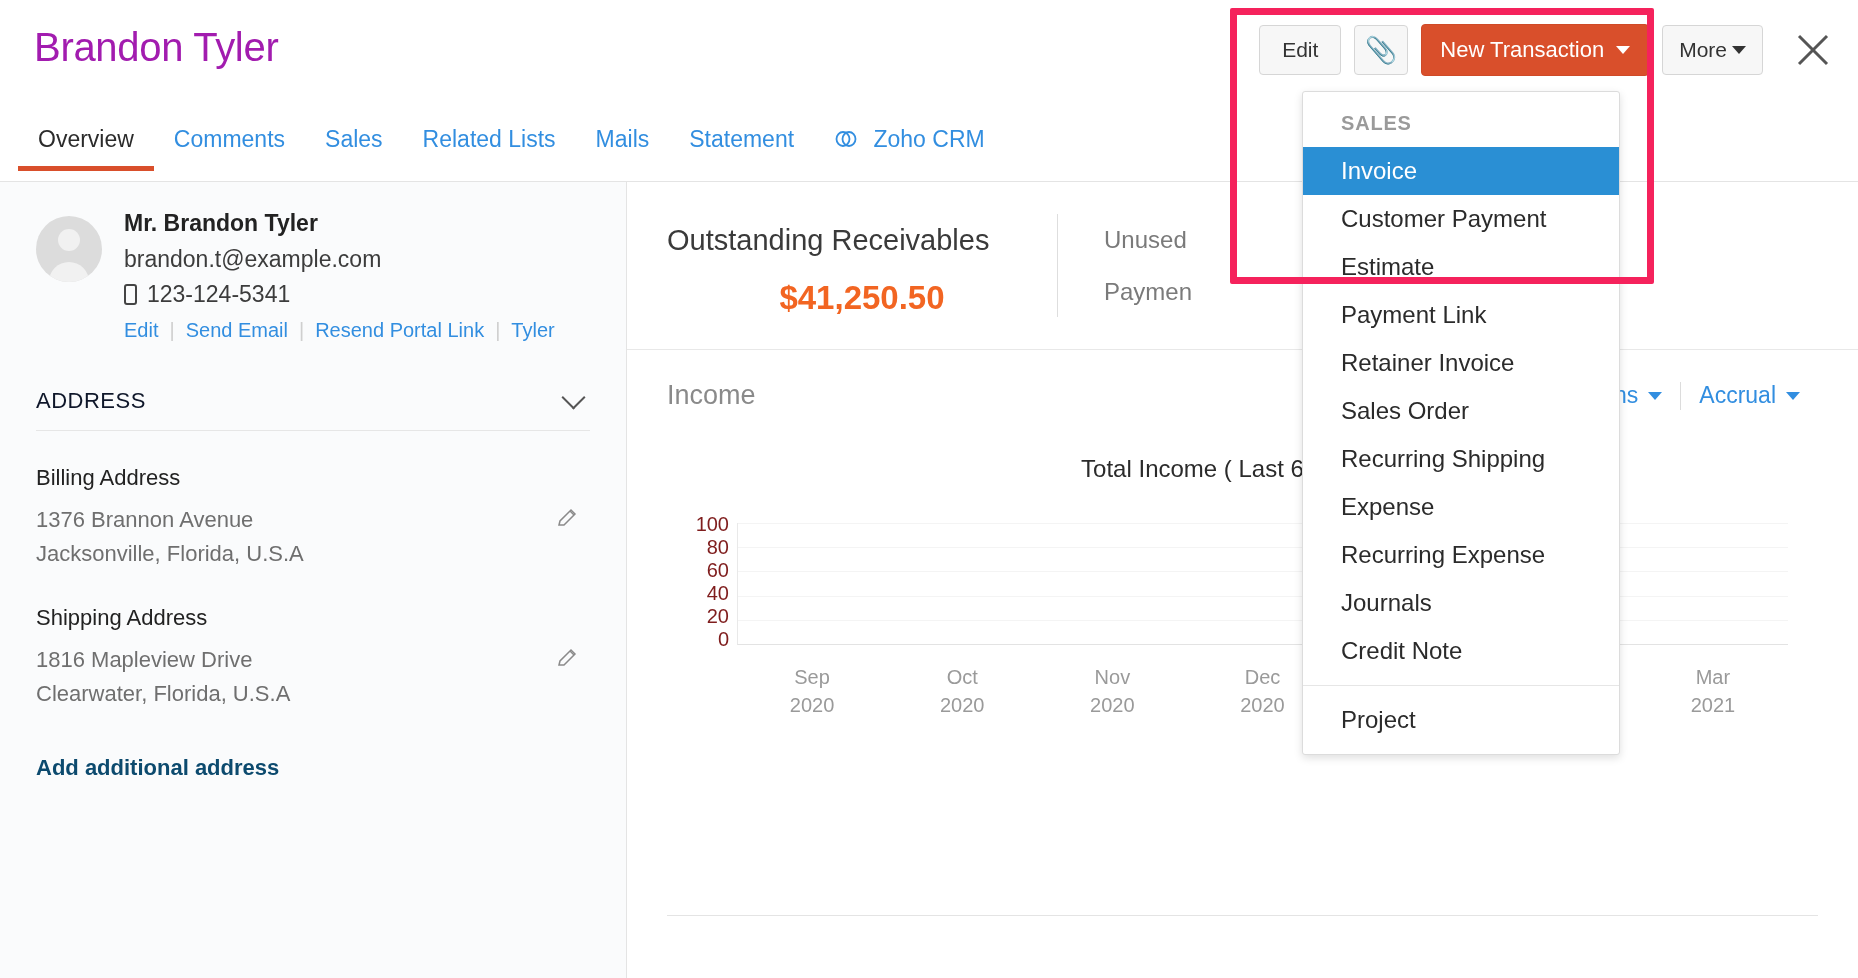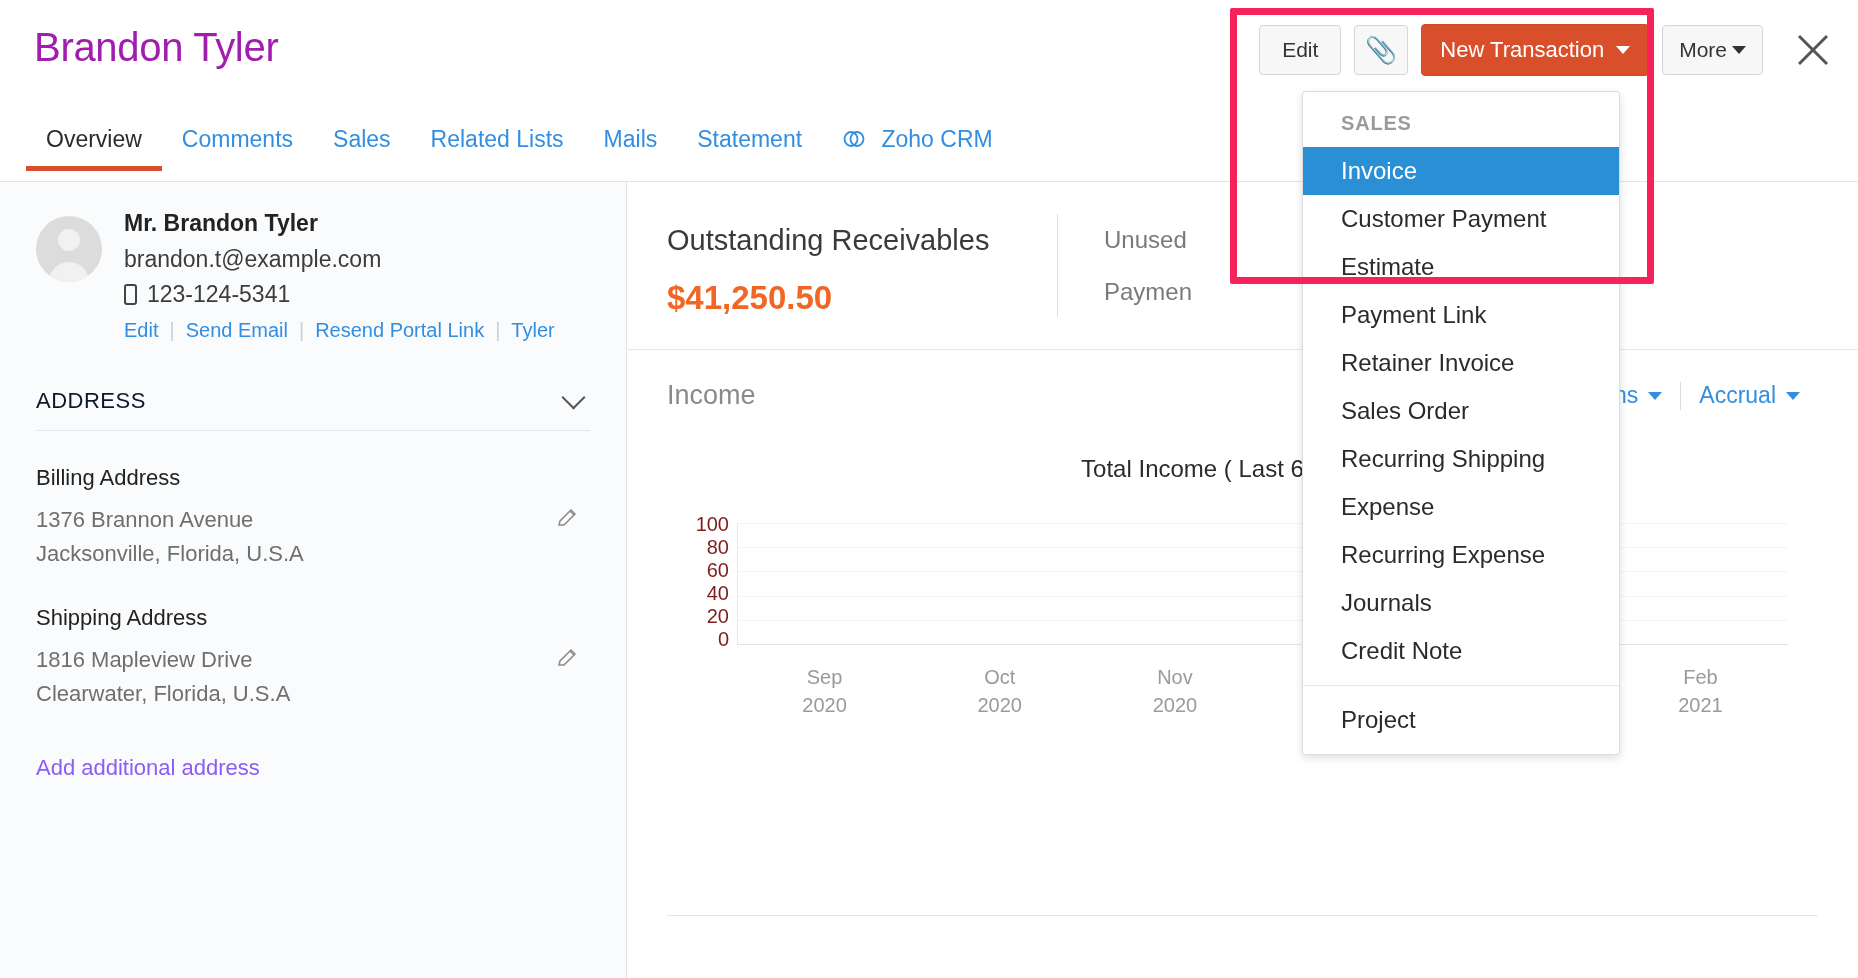--- a/index.html
+++ b/index.html
@@ -47,21 +47,21 @@
   .close-x {
     margin-left: 16px; width: 42px; height: 42px; cursor: pointer;
     display: flex; align-items: center; justify-content: center;
     color: #555;
   }
   .paperclip { transform: rotate(0deg); font-size: 26px; color: #444; }
 
   
   .tabs {
     position: absolute; top: 120px; left: 0; right: 0; height: 62px;
-    display: flex; align-items: flex-start; gap: 0px; padding-left: 26px;
+    display: flex; align-items: flex-start; gap: 0px; padding-left: 18px;
     border-bottom: 1px solid #e4e4e4;
     background: #fff;
   }
   .tab {
     font-size: 23px; color: #328ee0; padding: 6px 20px 18px 20px;
     cursor: pointer; position: relative; white-space: nowrap;
   }
   .tab.active { color: #2b2b2b; }
   .tab.active::after {
     content: ""; position: absolute; left: 0; right: 0; bottom: 0;
@@ -117,36 +117,37 @@
     margin-top: -8px;
   }
   .addr-block { margin-top: 34px; position: relative; }
   .addr-label { font-size: 22px; color: #222; margin-bottom: 12px; margin-top: 7px; }
   .addr-line { font-size: 22px; color: #6f6f6f; line-height: 1.55; }
   .pencil {
     position: absolute; right: 12px; top: 42px; width: 22px; height: 22px;
     cursor: pointer; color: #8a8a8a;
   }
   .add-addr {
-    margin-top: 44px; font-size: 22px; color: #8b5cf6; cursor: pointer;
+    margin-top: 44px; font-size: 22px; color: #0c4a6e; cursor: pointer;
     display: inline-block;
+    font-weight: bold;
   }
 
   
   .main-panel {
     position: absolute; top: 182px; left: 627px; right: 0; bottom: 0;
     background: #fff;
   }
   .summary {
     display: flex; align-items: stretch; height: 168px;
     border-bottom: 1px solid #e8e8e8;
   }
   .sum-left { padding: 42px 0 0 40px; width: 430px; }
   .sum-title { font-size: 29px; color: #3a3a3a; }
-  .sum-amount { font-size: 33px; color: #f26522; font-weight: bold; margin-top: 22px; }
+  .sum-amount { font-size: 33px; color: #f26522; font-weight: bold; margin-top: 22px; text-align: center; }
   .sum-div { width: 1px; background: #dedede; margin: 32px 0; }
   .sum-right { padding: 44px 0 0 46px; flex: 1; }
   .sum-kv { display: flex; align-items: baseline; font-size: 24px; margin-bottom: 24px; }
   .kv-label { color: #7a7a7a; width: 330px; }
   .kv-value { color: #222; font-weight: bold; }
 
   
   .chart-card { padding: 30px 40px 0 40px; }
   .chart-head {
     display: flex; align-items: center; justify-content: space-between;
@@ -400,20 +401,24 @@
           <div class="x-tick">
             <span>Dec</span>
             <span>2020</span>
           </div>
           <div class="x-tick">
             <span>Jan</span>
             <span>2021</span>
           </div>
           <div class="x-tick">
             <span>Feb</span>
+            <span>2021</span>
+          </div>
+          <div class="x-tick">
+            <span>Mar</span>
             <span>2021</span>
           </div>
         </div>
       </div>
     </div>
 
     <div class="bottom-rule"></div>
   </div>
 
   <div class="dropdown">

